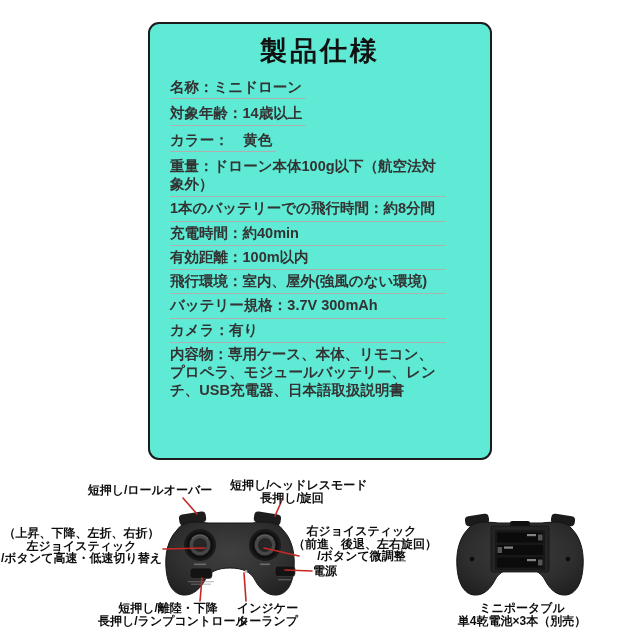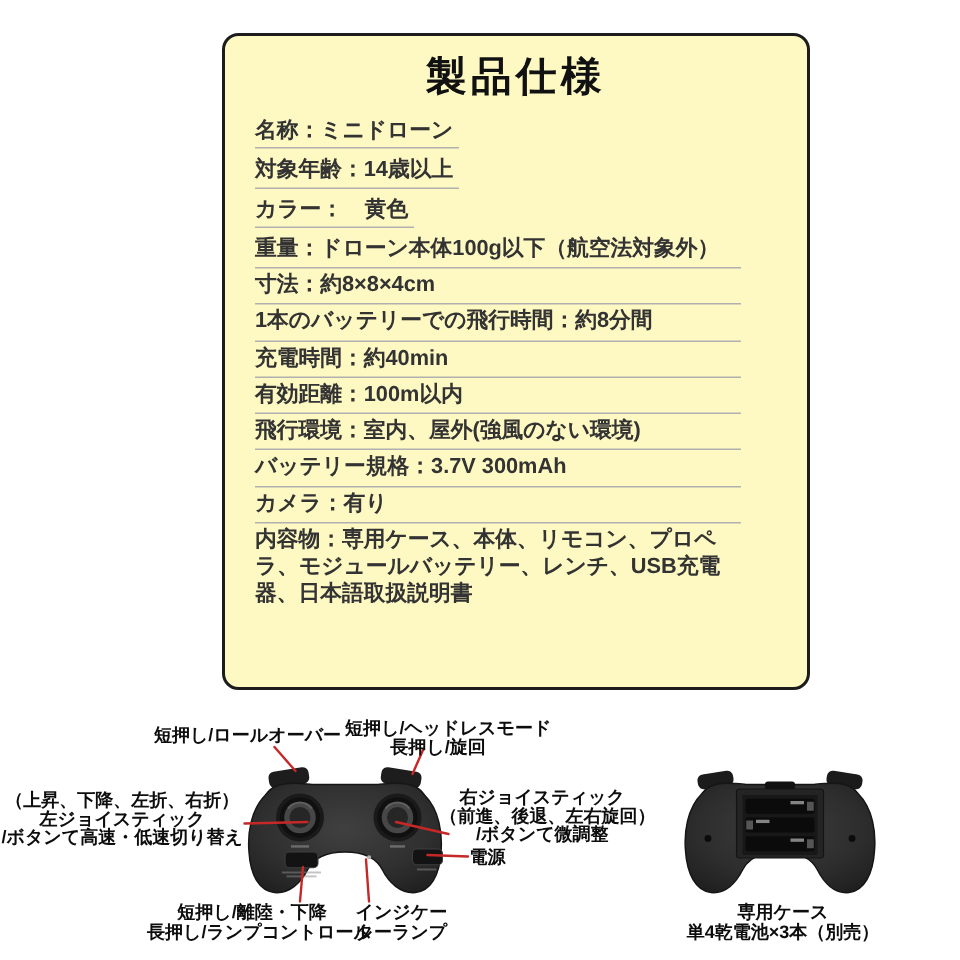--- a/index.html
+++ b/index.html
@@ -3,23 +3,23 @@
 <meta charset="utf-8">
 <style>
   html,body{margin:0;padding:0;}
   body{
     width:640px;height:640px;position:relative;overflow:hidden;
     background:#ffffff;
     font-family:"Liberation Sans","DejaVu Sans",sans-serif;
   }
   
   .spec-box{
-    position:absolute;left:148px;top:22px;width:392px;height:438px;
+    position:absolute;left:148px;top:22px;width:344px;height:438px;
     box-sizing:border-box;border:2.5px solid #1c1c1c;border-radius:11px;
-    background:#fef9c3;
+    background:#5eead4;
   }
   .spec-title{
     margin-top:9px;text-align:center;font-size:27px;font-weight:bold;
     color:#111;letter-spacing:3px;
   }
   .spec-table{margin:7px 44px 0 20px;}
   .spec-row{
     font-size:14.5px;line-height:1.26;color:#333;font-weight:600;
     padding:2px 0 3px;border-bottom:1px solid #b0b0b0;
   }
@@ -41,21 +41,20 @@
 </head>
 <body>
 
 <div class="spec-box">
   <div class="spec-title">製品仕様</div>
   <div class="spec-table">
     <div class="spec-row short"><span class="t">名称：ミニドローン</span></div>
     <div class="spec-row short"><span class="t">対象年齢：14歳以上</span></div>
     <div class="spec-row short"><span class="t">カラー：　黄色</span></div>
     <div class="spec-row"><span class="t">重量：ドローン本体100g以下（航空法対象外）</span></div>
-    <div class="spec-row"><span class="t">寸法：約8×8×4cm</span></div>
     <div class="spec-row"><span class="t">1本のバッテリーでの飛行時間：約8分間</span></div>
     <div class="spec-row"><span class="t">充電時間：約40min</span></div>
     <div class="spec-row"><span class="t">有効距離：100m以内</span></div>
     <div class="spec-row"><span class="t">飛行環境：室内、屋外(強風のない環境)</span></div>
     <div class="spec-row"><span class="t">バッテリー規格：3.7V 300mAh</span></div>
     <div class="spec-row"><span class="t">カメラ：有り</span></div>
     <div class="spec-row no-line"><span class="t">内容物：専用ケース、本体、リモコン、プロペラ、モジュールバッテリー、レンチ、USB充電器、日本語取扱説明書</span></div>
   </div>
 </div>
 
@@ -142,21 +141,21 @@
 <svg class="lines-overlay">
   <line class="red-line" x1="183" y1="498" x2="197" y2="514"></line>
   <line class="red-line" x1="282" y1="500" x2="275" y2="516"></line>
   <line class="red-line" x1="163" y1="549" x2="205" y2="548"></line>
   <line class="red-line" x1="264" y1="548" x2="299" y2="556"></line>
   <line class="red-line" x1="285" y1="570" x2="312" y2="571"></line>
   <line class="red-line" x1="202" y1="578" x2="200" y2="601"></line>
   <line class="red-line" x1="244" y1="573" x2="246" y2="601"></line>
 </svg>
 
-<div class="anno center" style="left:100px;top:484px;width:130px">
+<div class="anno center" style="left:85px;top:484px;width:130px">
   <div>短押し/ロールオーバー</div>
 </div>
 
 <div class="anno center" style="left:230px;top:479px;width:124px">
   <div>短押し/ヘッドレスモード</div>
   <div>長押し/旋回</div>
 </div>
 
 <div class="anno center" style="left:0px;top:527px;width:163px">
   <div>（上昇、下降、左折、右折）</div>
@@ -178,15 +177,15 @@
   <div>短押し/離陸・下降</div>
   <div>長押し/ランプコントロール</div>
 </div>
 
 <div class="anno center" style="left:237px;top:602px;width:60px">
   <div>インジケー</div>
   <div>ターランプ</div>
 </div>
 
 <div class="anno center" style="left:452px;top:602px;width:140px">
-  <div>専用ケース</div>
+  <div>ミニポータブル</div>
   <div>単4乾電池×3本（別売）</div>
 </div>
 
 </body></html>

